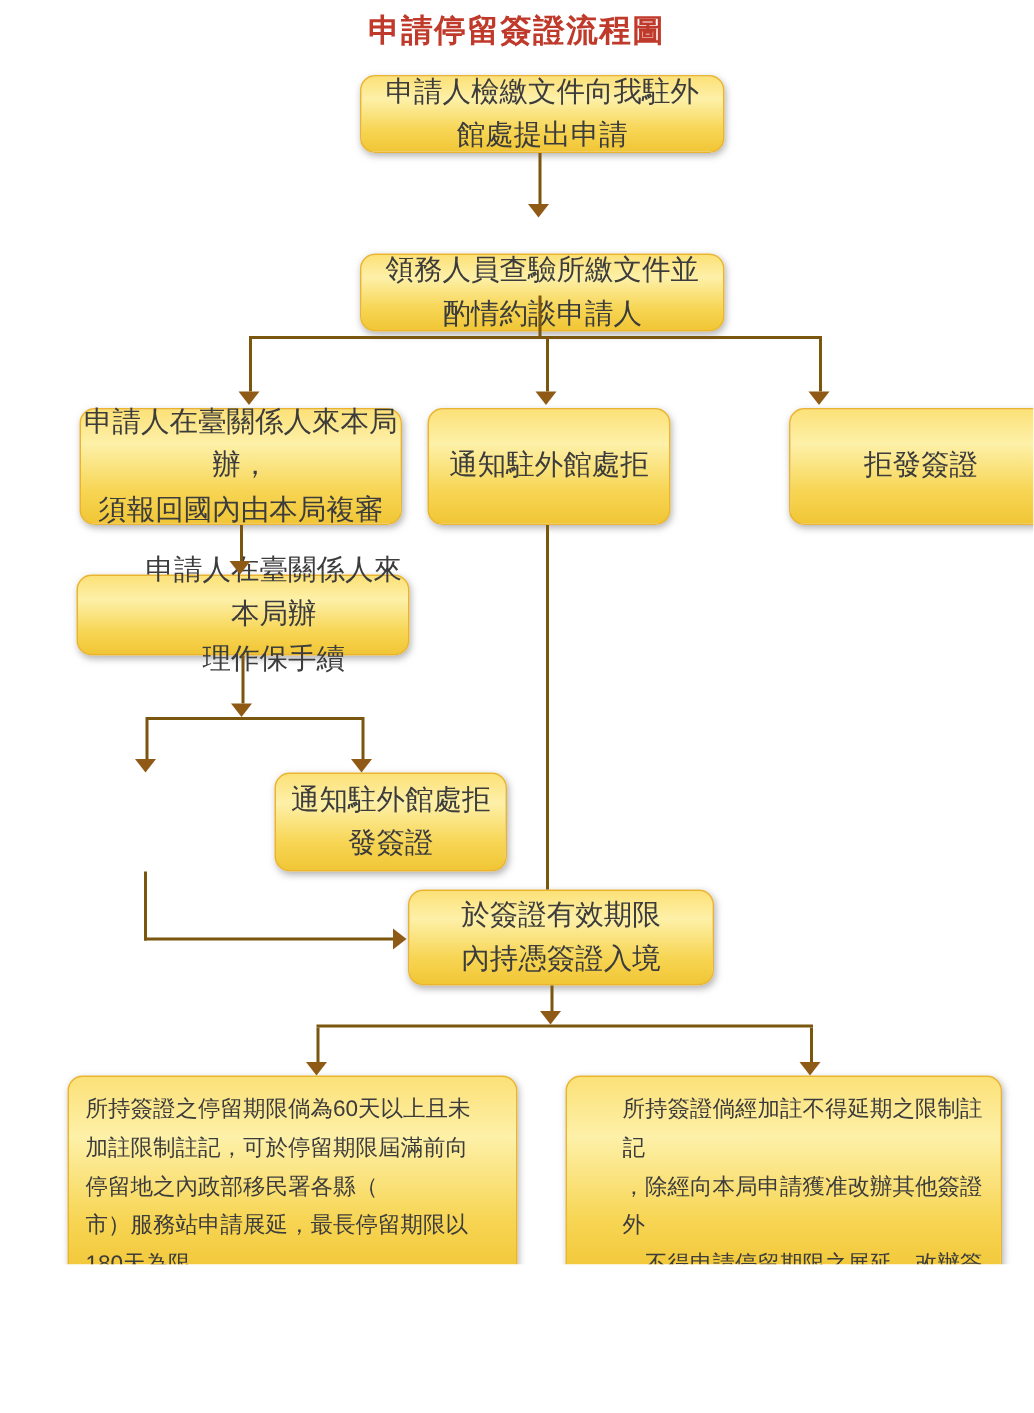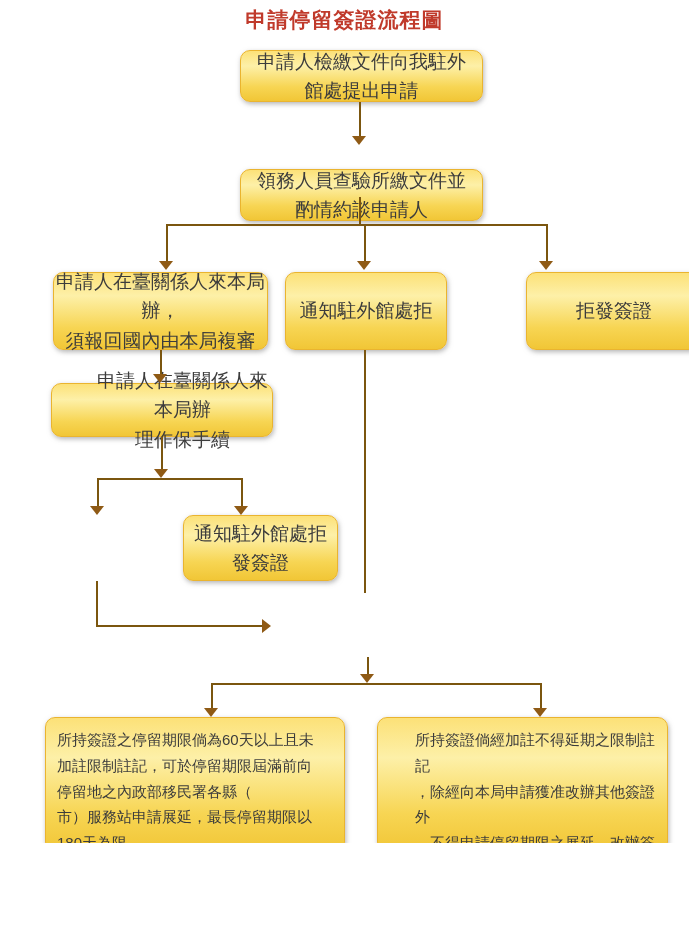--- a/index.html
+++ b/index.html
@@ -71,20 +71,24 @@
     <span class="node-label">申請人在臺關係人來本局辦
 理作保手續</span>
   </div>
 
 
   <div class="node" style="left:183px;top:515px;width:155px;height:66px;">
     <span class="node-label">通知駐外館處拒
 發簽證</span>
   </div>
 
+  <div class="node" style="left:272px;top:593px;width:204px;height:64px;">
+    <span class="node-label">於簽證有效期限
+內持憑簽證入境</span>
+  </div>
 
   <div class="node node--text" style="left:45px;top:717px;width:300px;height:135px;">
     <span class="node-label">所持簽證之停留期限倘為60天以上且未
 加註限制註記，可於停留期限屆滿前向
 停留地之內政部移民署各縣（
 市）服務站申請展延，最長停留期限以
 180天為限。</span>
   </div>
 
   <div class="node node--text" style="left:377px;top:717px;width:291px;height:135px;padding-left:37px;">

